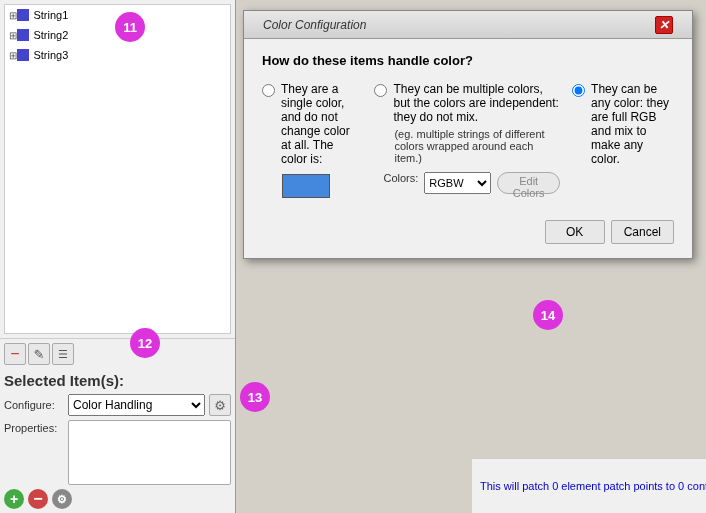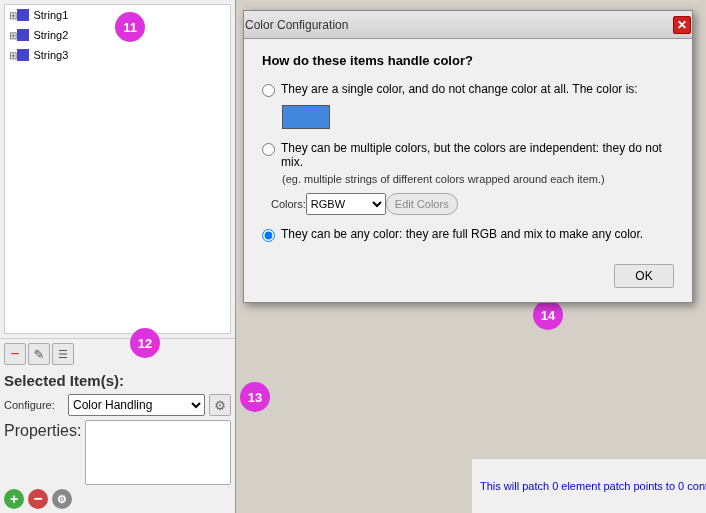--- a/index.html
+++ b/index.html
@@ -141,21 +141,21 @@
       color: #666;
     }
 
     .properties-row {
       display: flex;
       align-items: flex-start;
       padding: 2px 4px;
       gap: 4px;
     }
     .properties-label {
-      font-size: 16px;
+      font-size: 11px;
       color: #333;
       min-width: 60px;
       padding-top: 2px;
     }
     .properties-box {
       flex: 1;
       height: 65px;
       background: white;
       border: 1px solid #aaa;
       border-radius: 2px;
@@ -220,25 +220,26 @@
       width: 450px;
       background: #f0f0f0;
       border: 1px solid #888;
       box-shadow: 3px 3px 8px rgba(0,0,0,0.4);
       z-index: 100;
     }
 
     .modal-titlebar {
       background: linear-gradient(to bottom, #e8e8e8, #d0d0d0);
       border-bottom: 1px solid #999;
-      padding: 4px 1px;
+      padding: 4px 19px;
       display: flex;
       align-items: center;
       justify-content: space-between;
       height: 28px;
+      font-style: italic;
     }
     .modal-title {
       font-size: 12px;
       color: #333;
       font-weight: normal;
     }
     .modal-close {
       width: 18px;
       height: 18px;
       background: #cc2222;
@@ -259,21 +260,20 @@
 
     .modal-question {
       font-size: 13px;
       font-weight: bold;
       color: #000;
       margin-bottom: 14px;
     }
 
     .radio-group {
       display: flex;
-      flex-direction: column;
       gap: 12px;
     }
 
     .radio-option {
       display: flex;
       flex-direction: column;
       gap: 4px;
     }
 
     .radio-row {
@@ -301,21 +301,21 @@
       width: 48px;
       height: 24px;
       background: #4488dd;
       border: 1px solid #555;
       margin-left: 20px;
       margin-top: 4px;
     }
 
     .colors-row {
       display: flex;
-      align-items: center;
+      gap: 6px;
       margin-left: 9px;
       margin-top: 4px;
     }
     .colors-label {
       font-size: 11px;
       color: #333;
     }
     .colors-select {
       font-size: 11px;
       height: 22px;
@@ -447,19 +447,20 @@
           <input type="radio" name="color-option" class="radio-input" checked="" style="">
           <span class="radio-text">They can be any color: they are full RGB and mix to make any color.</span>
         </div>
       </div>
 
     </div>
   </div>
 
   <div class="modal-footer">
     <button class="dialog-btn">OK</button>
+    <button class="dialog-btn">Cancel</button>
   </div>
 </div>
 
 <div class="badge badge-11">11</div>
 <div class="badge badge-12">12</div>
 <div class="badge badge-13">13</div>
 <div class="badge badge-14">14</div>
 
 </body></html>

